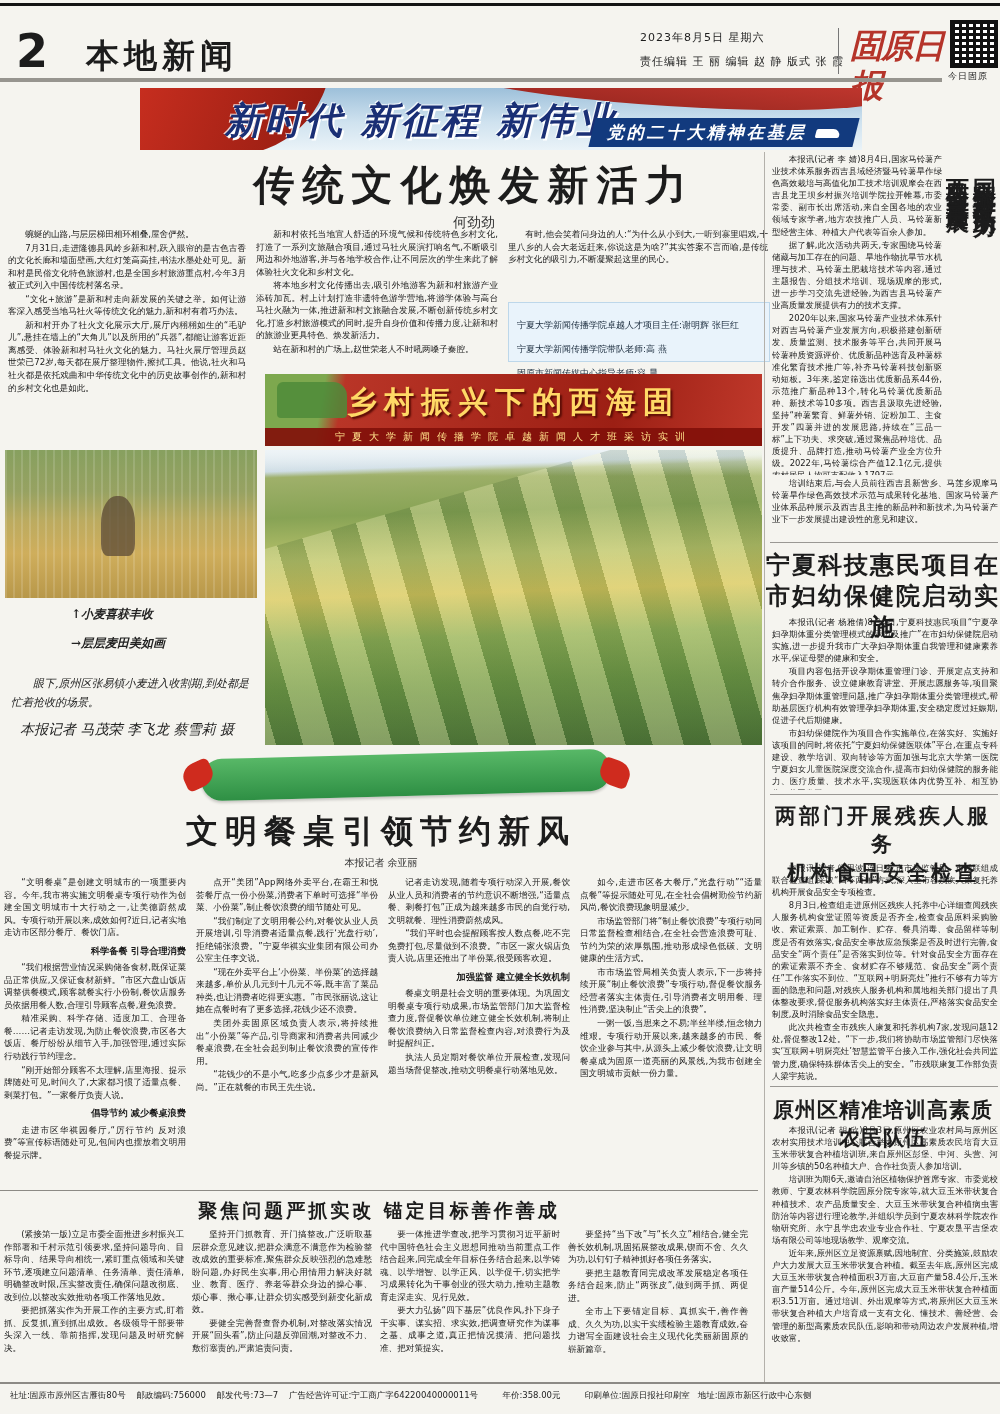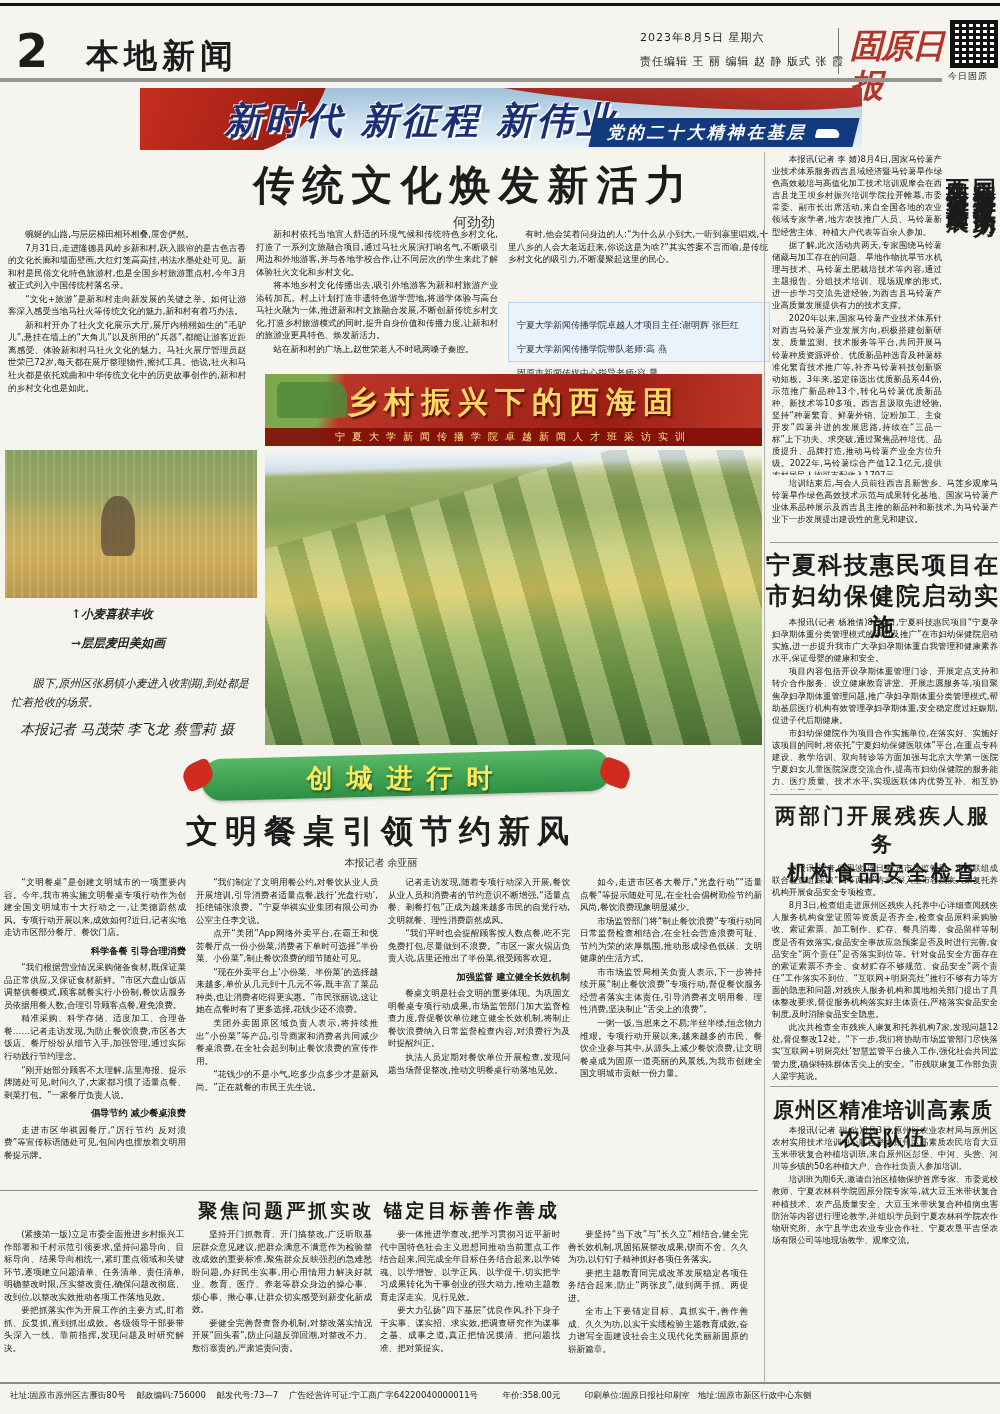--- a/index.html
+++ b/index.html
@@ -174,37 +174,36 @@
     <div class="cap1">↑小麦喜获丰收</div>
     <div class="cap2">→层层麦田美如画</div>
     <div class="cap-text">眼下,原州区张易镇小麦进入收割期,到处都是忙着抢收的场景。</div>
     <div class="cap-credit">本报记者 马茂荣 李飞龙 蔡雪莉 摄</div>
   </div>
 
   <div class="cc">
     <div class="cc-ribbon"></div>
     <div class="cc-bow-l"></div>
     <div class="cc-bow-r"></div>
-    <div class="cc-title">创城进行时</div>
   </div>
 
   <div class="a2-title">文明餐桌引领节约新风</div>
   <div class="a2-byline">本报记者 余亚丽</div>
   <div class="copy a2-col a2-c1">
       <p>“文明餐桌”是创建文明城市的一项重要内容。今年,我市将实施文明餐桌专项行动作为创建全国文明城市十大行动之一,让美德蔚然成风。专项行动开展以来,成效如何?近日,记者实地走访市区部分餐厅、餐饮门店。</p>
       <div class="subhead">科学备餐 引导合理消费</div>
       <p>“我们根据营业情况采购储备食材,既保证菜品正常供应,又保证食材新鲜。”市区六盘山饭店调整供餐模式,顾客就餐实行小份制,餐饮店服务员依据用餐人数,合理引导顾客点餐,避免浪费。</p>
       <p>精准采购、科学存储、适度加工、合理备餐……记者走访发现,为防止餐饮浪费,市区各大饭店、餐厅纷纷从细节入手,加强管理,通过实际行动践行节约理念。</p>
       <p>“刚开始部分顾客不太理解,店里海报、提示牌随处可见,时间久了,大家都习惯了适量点餐、剩菜打包。”一家餐厅负责人说。</p>
       <div class="subhead">倡导节约 减少餐桌浪费</div>
       <p>走进市区华祺园餐厅,“厉行节约 反对浪费”等宣传标语随处可见,包间内也摆放着文明用餐提示牌。</p>
     </div>
   <div class="copy a2-col a2-c2">
+      <p>点开“美团”App网络外卖平台,在霸王和悦荟餐厅点一份小份菜,消费者下单时可选择“半份菜、小份菜”,制止餐饮浪费的细节随处可见。</p>
       <p>“我们制定了文明用餐公约,对餐饮从业人员开展培训,引导消费者适量点餐,践行‘光盘行动’,拒绝铺张浪费。”宁夏华祺实业集团有限公司办公室主任李文说。</p>
-      <p>点开“美团”App网络外卖平台,在霸王和悦荟餐厅点一份小份菜,消费者下单时可选择“半份菜、小份菜”,制止餐饮浪费的细节随处可见。</p>
       <p>“现在外卖平台上‘小份菜、半份菜’的选择越来越多,单价从几元到十几元不等,既丰富了菜品种类,也让消费者吃得更实惠。”市民张丽说,这让她在点餐时有了更多选择,花钱少还不浪费。</p>
       <p>美团外卖固原区域负责人表示,将持续推出“小份菜”等产品,引导商家和消费者共同减少餐桌浪费,在全社会起到制止餐饮浪费的宣传作用。</p>
       <p>“花钱少的不是小气,吃多少点多少才是新风尚。”正在就餐的市民王先生说。</p>
     </div>
   <div class="copy a2-col a2-c3">
       <p>记者走访发现,随着专项行动深入开展,餐饮从业人员和消费者的节约意识不断增强,“适量点餐、剩餐打包”正成为越来越多市民的自觉行动,文明就餐、理性消费蔚然成风。</p>
       <p>“我们平时也会提醒顾客按人数点餐,吃不完免费打包,尽量做到不浪费。”市区一家火锅店负责人说,店里还推出了半份菜,很受顾客欢迎。</p>
       <div class="subhead">加强监督 建立健全长效机制</div>
       <p>餐桌文明是社会文明的重要体现。为巩固文明餐桌专项行动成果,市场监管部门加大监督检查力度,督促餐饮单位建立健全长效机制,将制止餐饮浪费纳入日常监督检查内容,对浪费行为及时提醒纠正。</p>
       <p>执法人员定期对餐饮单位开展检查,发现问题当场督促整改,推动文明餐桌行动落地见效。</p>
@@ -265,18 +264,19 @@
       <p>本报讯(记者 闫思波)连日来,市市场监管局、市残联组成联合检查组,采取“四不两直”方式,深入全市各残疾人康复托养机构开展食品安全专项检查。</p>
       <p>8月3日,检查组走进原州区残疾人托养中心详细查阅残疾人服务机构食堂证照等资质是否齐全,检查食品原料采购验收、索证索票、加工制作、贮存、餐具消毒、食品留样等制度是否有效落实,食品安全事故应急预案是否及时进行完善,食品安全“两个责任”是否落实到位等。针对食品安全方面存在的索证索票不齐全、食材贮存不够规范、食品安全“两个责任”工作落实不到位、“互联网+明厨亮灶”推行不够有力等方面的隐患和问题,对残疾人服务机构和属地相关部门提出了具体整改要求,督促服务机构落实好主体责任,严格落实食品安全制度,及时消除食品安全隐患。</p>
       <p>此次共检查全市残疾人康复和托养机构7家,发现问题12处,督促整改12处。“下一步,我们将协助市场监管部门尽快落实‘互联网+明厨亮灶’智慧监管平台接入工作,强化社会共同监管力度,确保特殊群体舌尖上的安全。”市残联康复工作部负责人梁宇苑说。</p>
     </div>
   <div class="r-rule rr3"></div>
 
   <div class="r4-title">原州区精准培训高素质农民队伍</div>
   <div class="rcopy r4-body">
       <p>本报讯(记者 胡 欣)8月3日,原州区农业农村局与原州区农村实用技术培训中心联合举办原州区高素质农民培育大豆玉米带状复合种植培训班,来自原州区彭堡、中河、头营、河川等乡镇的50名种植大户、合作社负责人参加培训。</p>
       <p>培训班为期6天,邀请自治区植物保护首席专家、市委党校教师、宁夏农林科学院固原分院专家等,就大豆玉米带状复合种植技术、农产品质量安全、大豆玉米带状复合种植病虫害防治等内容进行理论教学,并组织学员到宁夏农林科学院农作物研究所、永宁县学忠农业专业合作社、宁夏农垦平吉堡农场有限公司等地现场教学、观摩交流。</p>
+      <p>近年来,原州区立足资源禀赋,因地制宜、分类施策,鼓励农户大力发展大豆玉米带状复合种植。截至去年底,原州区完成大豆玉米带状复合种植面积3万亩,大豆亩产量58.4公斤,玉米亩产量514公斤。今年,原州区完成大豆玉米带状复合种植面积3.51万亩。通过培训、外出观摩等方式,将原州区大豆玉米带状复合种植大户培育成一支有文化、懂技术、善经营、会管理的新型高素质农民队伍,影响和带动周边农户发展种植,增收致富。</p>
     </div>
 
   <div class="foot-rule"></div>
   <div class="footer">社址:固原市原州区古雁街80号    邮政编码:756000    邮发代号:73—7    广告经营许可证:宁工商广字64220040000011号         年价:358.00元         印刷单位:固原日报社印刷室   地址:固原市新区行政中心东侧</div>
 
 </div>
 
 </body></html>

